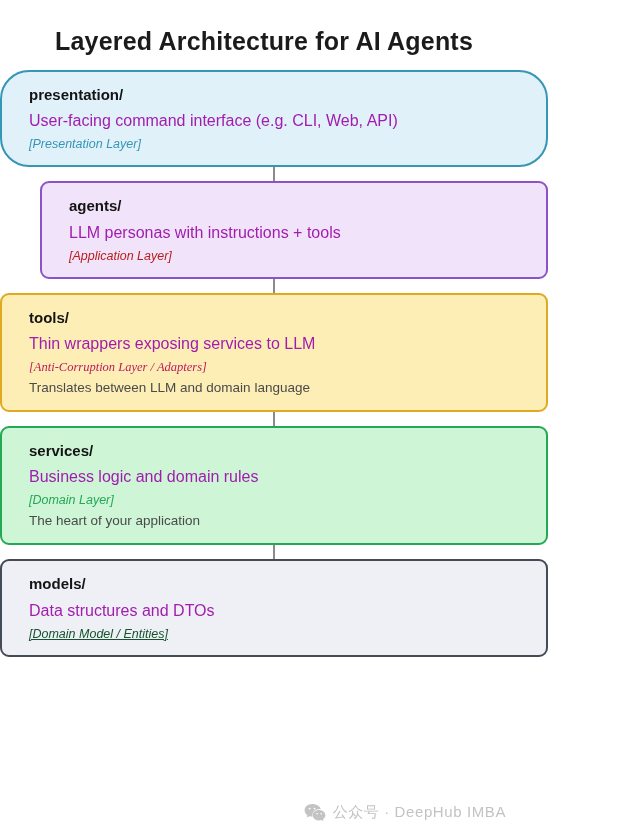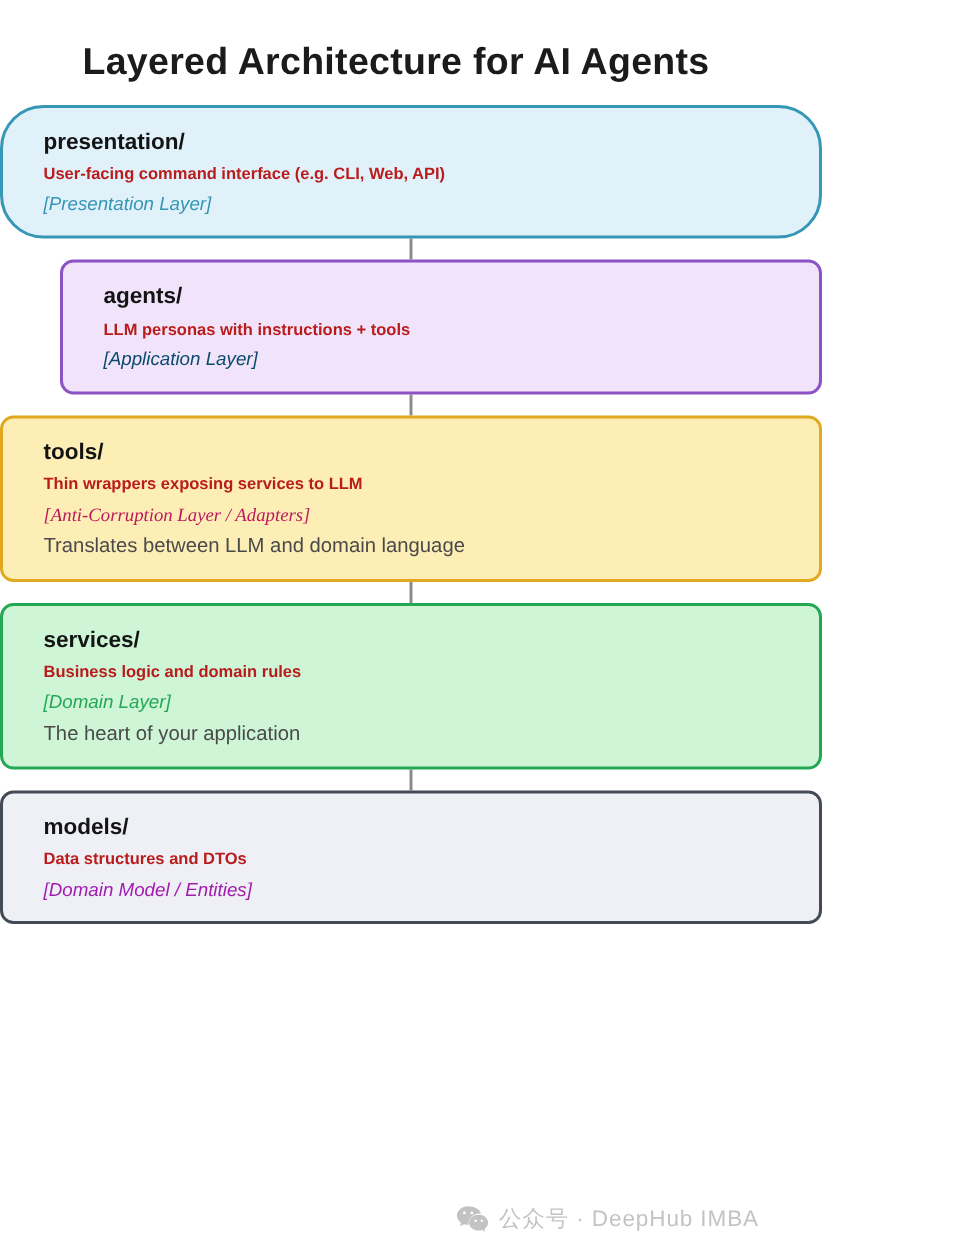--- a/index.html
+++ b/index.html
@@ -64,25 +64,24 @@
 
   .layer-name {
     font-size: 15px;
     font-weight: bold;
     color: #141414;
     line-height: 1.55;
     margin: 0 0 2px 0;
   }
 
   .layer-desc {
-    font-size: 11px;
-    color: #b91c1c;
+    font-size: 16px;
+    color: #a21caf;
     line-height: 1.62;
     margin: 0;
-    font-weight: bold;
   }
 
   .layer-tag {
     font-size: 12.5px;
     font-style: italic;
     line-height: 1.62;
     margin: 0;
   }
 
   .layer-note {
@@ -126,21 +125,21 @@
           <div class="layer-name">presentation/</div>
           <div class="layer-desc">User-facing command interface (e.g. CLI, Web, API)</div>
           <div class="layer-tag" style="color: rgb(53, 150, 181);">[Presentation Layer]</div>
         </div>
       </div>
       <div class="layer-wrap">
         <div class="connector"></div>
         <div class="layer" style="background: rgb(241, 228, 250); border-color: rgb(140, 83, 198); margin-left: 40px;">
           <div class="layer-name">agents/</div>
           <div class="layer-desc">LLM personas with instructions + tools</div>
-          <div class="layer-tag" style="color: #0c4a6e;">[Application Layer]</div>
+          <div class="layer-tag" style="color: #b91c1c;">[Application Layer]</div>
         </div>
       </div>
       <div class="layer-wrap">
         <div class="connector"></div>
         <div class="layer" style="background: rgb(253, 238, 182); border-color: rgb(224, 169, 32);">
           <div class="layer-name">tools/</div>
           <div class="layer-desc">Thin wrappers exposing services to LLM</div>
           <div class="layer-tag" style="color: #be185d; font-family: Liberation Serif, serif;">[Anti-Corruption Layer / Adapters]</div>
           <div class="layer-note">Translates between LLM and domain language</div>
         </div>
@@ -152,21 +151,21 @@
           <div class="layer-desc">Business logic and domain rules</div>
           <div class="layer-tag" style="color: rgb(37, 168, 85);">[Domain Layer]</div>
           <div class="layer-note">The heart of your application</div>
         </div>
       </div>
       <div class="layer-wrap">
         <div class="connector"></div>
         <div class="layer" style="background: rgb(238, 240, 246); border-color: rgb(69, 74, 87);">
           <div class="layer-name">models/</div>
           <div class="layer-desc">Data structures and DTOs</div>
-          <div class="layer-tag" style="color: #a21caf;">[Domain Model / Entities]</div>
+          <div class="layer-tag" style="color: #14532d; text-decoration: underline;">[Domain Model / Entities]</div>
         </div>
       </div>
     </div>
 
   <div class="watermark">
     <span class="wechat-icon-wrap">
       <svg class="wechat-icon" viewBox="0 0 44 38" xmlns="http://www.w3.org/2000/svg" aria-hidden="true">
         <path d="M16.2 2.2C7.9 2.2 1.2 7.8 1.2 14.7c0 3.9 2.1 7.4 5.5 9.7L5.3 29l5.3-2.7c1.8.5 3.7.8 5.6.8h.9c-.2-.8-.3-1.7-.3-2.5 0-7 6.8-12.6 15.2-12.6.5 0 1 0 1.5.1C32.2 6.5 24.9 2.2 16.2 2.2z" fill="#c3c3c3"></path>
         <circle cx="11.2" cy="11.2" r="1.9" fill="#ffffff"></circle>
         <circle cx="21.2" cy="11.2" r="1.9" fill="#ffffff"></circle>

